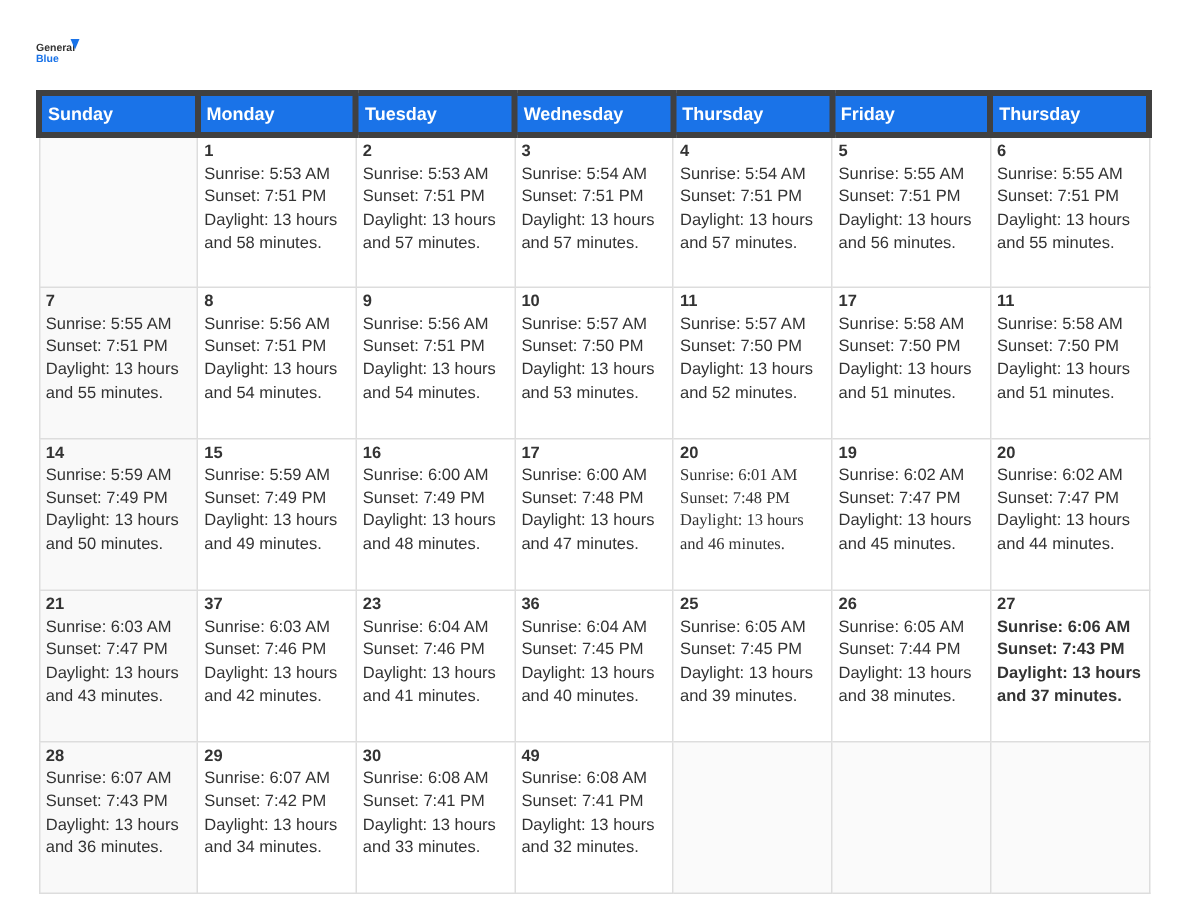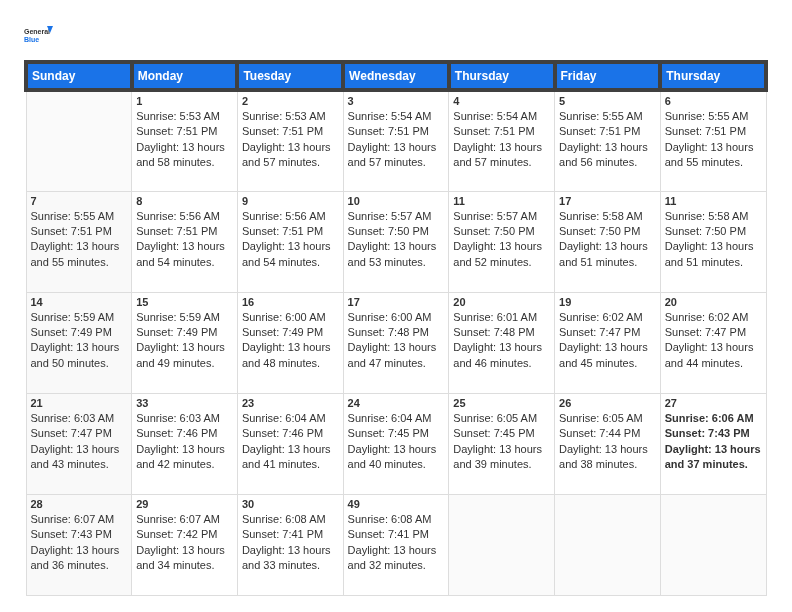--- a/index.html
+++ b/index.html
@@ -236,21 +236,21 @@
           </td>
           <td>
             <span class="day-number">17</span>
             <div class="day-info" style="white-space: pre-line;">Sunrise: 6:00 AM
 Sunset: 7:48 PM
 Daylight: 13 hours
 and 47 minutes.</div>
           </td>
           <td>
             <span class="day-number">20</span>
-            <div class="day-info" style="white-space: pre-line;">Sunrise: 6:01 AM
+            <div class="day-info" style="white-space: pre-line; font-family: Liberation Serif, serif;">Sunrise: 6:01 AM
 Sunset: 7:48 PM
 Daylight: 13 hours
 and 46 minutes.</div>
           </td>
           <td>
             <span class="day-number">19</span>
             <div class="day-info" style="white-space: pre-line;">Sunrise: 6:02 AM
 Sunset: 7:47 PM
 Daylight: 13 hours
 and 45 minutes.</div>
@@ -265,35 +265,35 @@
         </tr>
         <tr>
           <td>
             <span class="day-number">21</span>
             <div class="day-info" style="white-space: pre-line;">Sunrise: 6:03 AM
 Sunset: 7:47 PM
 Daylight: 13 hours
 and 43 minutes.</div>
           </td>
           <td>
-            <span class="day-number">33</span>
+            <span class="day-number">37</span>
             <div class="day-info" style="white-space: pre-line;">Sunrise: 6:03 AM
 Sunset: 7:46 PM
 Daylight: 13 hours
 and 42 minutes.</div>
           </td>
           <td>
             <span class="day-number">23</span>
             <div class="day-info" style="white-space: pre-line;">Sunrise: 6:04 AM
 Sunset: 7:46 PM
 Daylight: 13 hours
 and 41 minutes.</div>
           </td>
           <td>
-            <span class="day-number">24</span>
+            <span class="day-number">36</span>
             <div class="day-info" style="white-space: pre-line;">Sunrise: 6:04 AM
 Sunset: 7:45 PM
 Daylight: 13 hours
 and 40 minutes.</div>
           </td>
           <td>
             <span class="day-number">25</span>
             <div class="day-info" style="white-space: pre-line;">Sunrise: 6:05 AM
 Sunset: 7:45 PM
 Daylight: 13 hours

